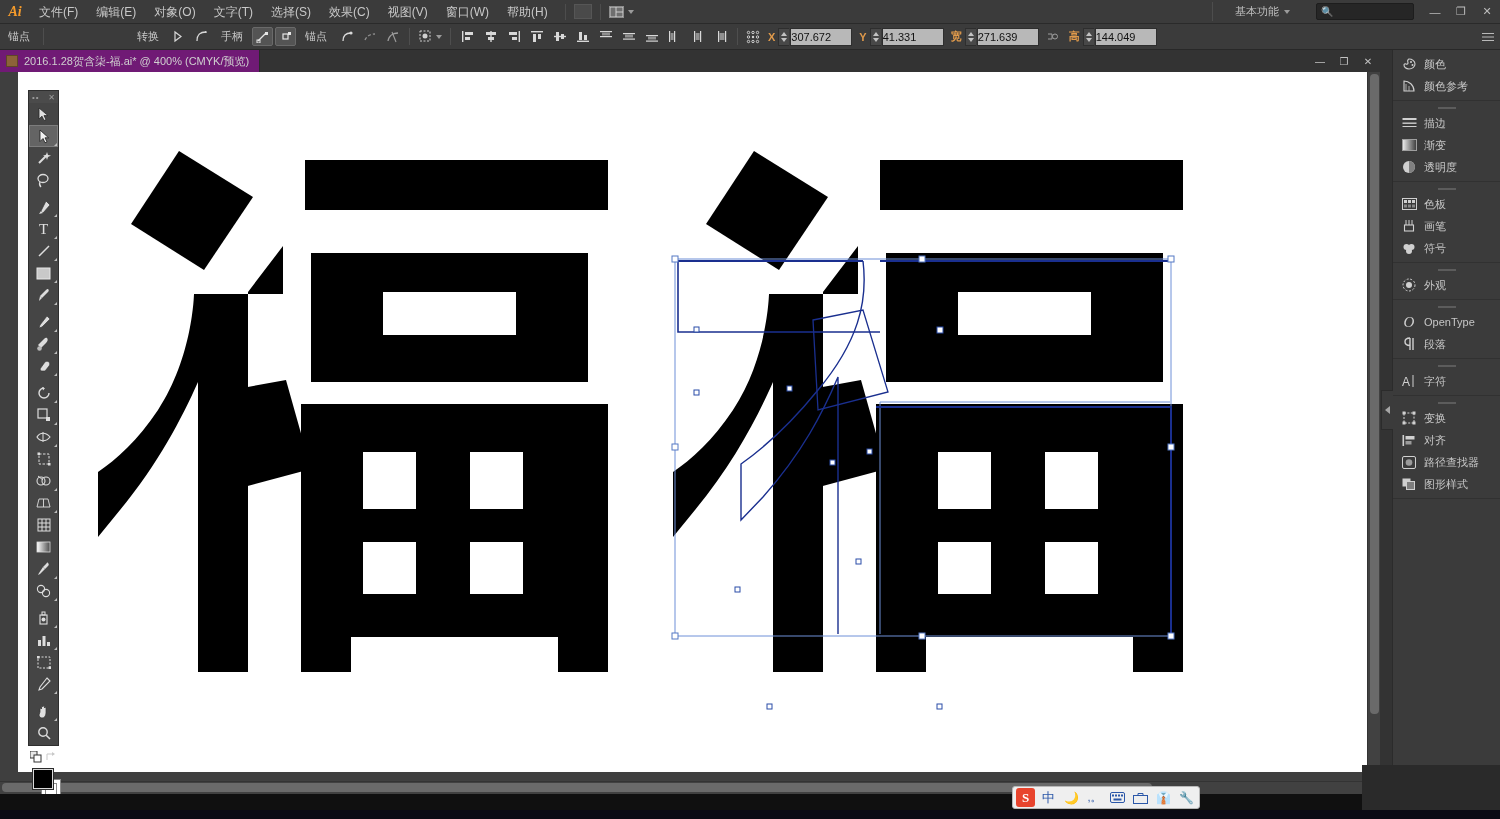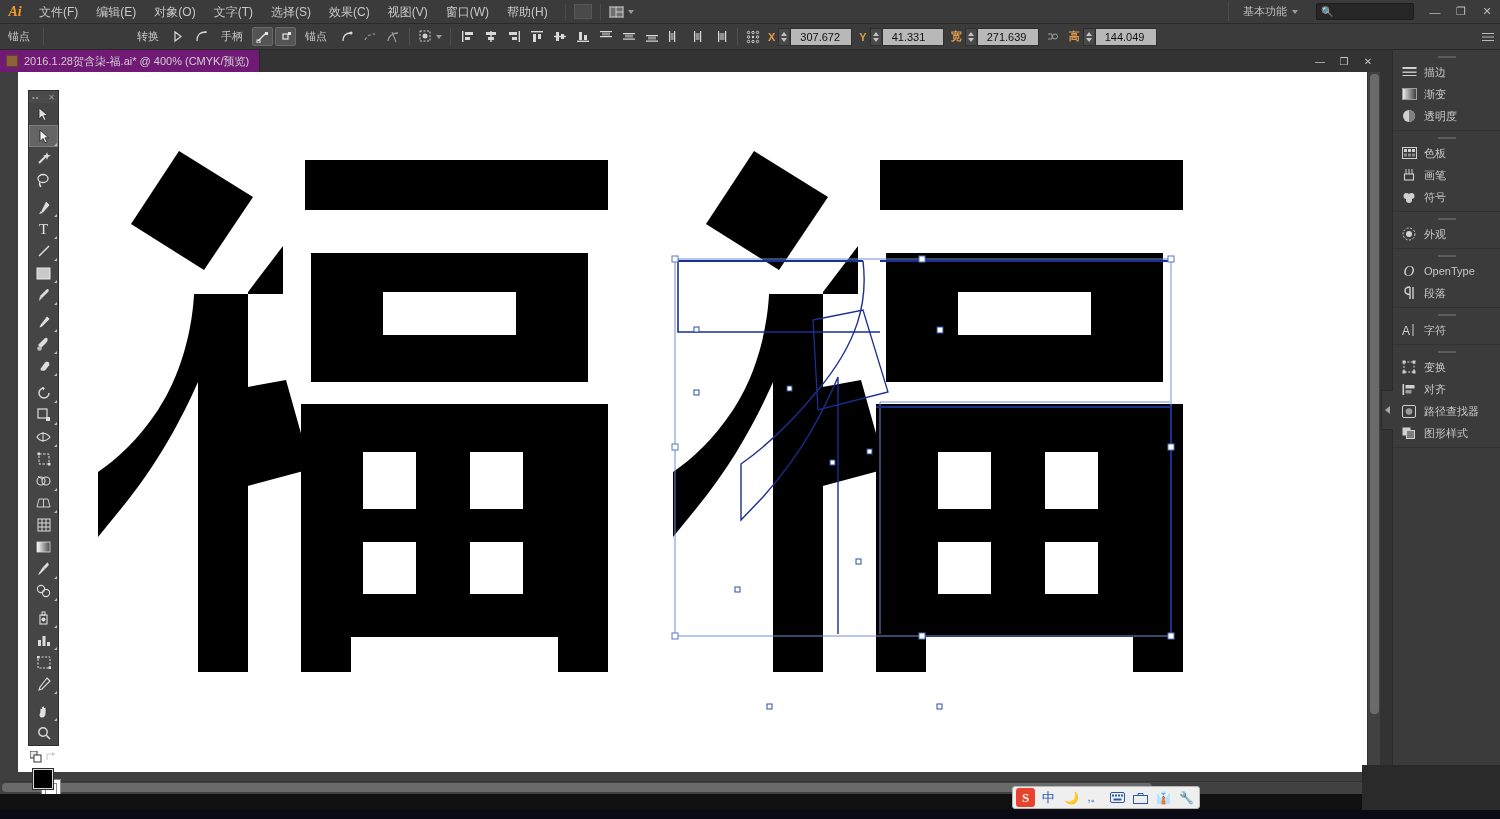--- a/index.html
+++ b/index.html
@@ -33,21 +33,21 @@
   .menu-item {
     padding: 0 9px; height: 24px; line-height: 24px;
     color: #c8c8c8; font-size: 12px; white-space: nowrap;
     cursor: default;
   }
   .menubar-right {
     margin-left: auto; display: flex; align-items: center; height: 24px;
   }
   .ws-switch {
     display:flex; align-items:center; gap:5px;
-    padding: 0 14px; height: 19px; margin-right: 4px;
+    padding: 0 22px; height: 19px; margin-right: 4px;
     color: #bdbdbd; font-size: 11px; border-left: 1px solid #4d4d4d;
   }
   .ws-caret { width:0;height:0;border-left:3px solid transparent;border-right:3px solid transparent;border-top:4px solid #9b9b9b; }
   .search-box {
     width: 98px; height: 17px; background: #262626;
     border: 1px solid #1d1d1d; border-radius: 2px;
     display: flex; align-items: center; padding: 0 4px; margin-right: 8px;
   }
   .search-box .mag { color:#8a8a8a; font-size: 10px; }
   .win-btns { display: flex; height: 24px; }
@@ -79,21 +79,21 @@
     width: 11px; height: 18px; margin-right: 1px;
     background: #484848; border: 1px solid #2e2e2e; border-right: none;
   }
   .st-up, .st-dn { width: 0; height: 0; margin: 1px auto;
     border-left: 3px solid transparent; border-right: 3px solid transparent; }
   .st-up { border-bottom: 4px solid #c2c2c2; }
   .st-dn { border-top: 4px solid #c2c2c2; }
   .num-input {
     width: 62px; height: 18px; line-height: 17px;
     background: #b8b8b8; color: #111; font-size: 11px;
-    border: 1px solid #2e2e2e; padding: 0 9px; text-align: left;
+    border: 1px solid #2e2e2e; padding: 0 0; text-align: left;
   }
   .xy-glyph { color:#e09a4b; font-size: 11px; margin: 0 3px 0 5px; font-weight: bold;}
 
   
   .doctab {
     position: absolute; left: 0; top: 50px; width: 1380px; height: 22px;
     background: #333333;
     display: flex; align-items: center;
   }
   .tab {
@@ -881,20 +881,42 @@
       </div>
     </div>
 
   </div>
 
   <div class="dock">
     <div class="dock-collapse">
         <i></i>
       </div>
 
+    <div class="dock-group">
+      <div class="dock-item">
+        <span class="dock-ico">
+          <svg width="15" height="13" viewBox="0 0 15 13">
+              <path d="M7,1 C10,1 13,3 13,6 C13,9 10,11 7,11 C4,11 2,9 2,7 C2,6 3,5.5 4,6 C5,6.5 6,6 6,5 C6,3.5 5,3 6,2 C6.3,1.3 6.6,1 7,1 Z" fill="none" stroke="#d0d0d0" stroke-width="1.1"></path>
+              <circle cx="9" cy="4" r="1" fill="#d0d0d0"></circle>
+              <circle cx="10.5" cy="7" r="1" fill="#d0d0d0"></circle>
+            </svg>
+        </span>
+        <span>颜色</span>
+      </div>
+      <div class="dock-item">
+        <span class="dock-ico">
+          <svg width="14" height="14" viewBox="0 0 14 14">
+              <path d="M2,12 L2,2 C7,2 12,6 12,12 Z" fill="none" stroke="#d0d0d0" stroke-width="1.1"></path>
+              <line x1="4" y1="12" x2="4" y2="5" stroke="#b8b8b8" stroke-width="0.9"></line>
+              <line x1="7" y1="12" x2="7" y2="7" stroke="#b8b8b8" stroke-width="0.9"></line>
+            </svg>
+        </span>
+        <span>颜色参考</span>
+      </div>
+    </div>
 
     <div class="dock-group">
       <div class="dock-group-top">
           <i></i>
         </div>
       <div class="dock-item">
         <span class="dock-ico">
           <svg width="15" height="12" viewBox="0 0 15 12">
               <rect x="0.5" y="1" width="14" height="2" fill="#d0d0d0"></rect>
               <rect x="0.5" y="5.5" width="14" height="1.4" fill="#d0d0d0"></rect>

